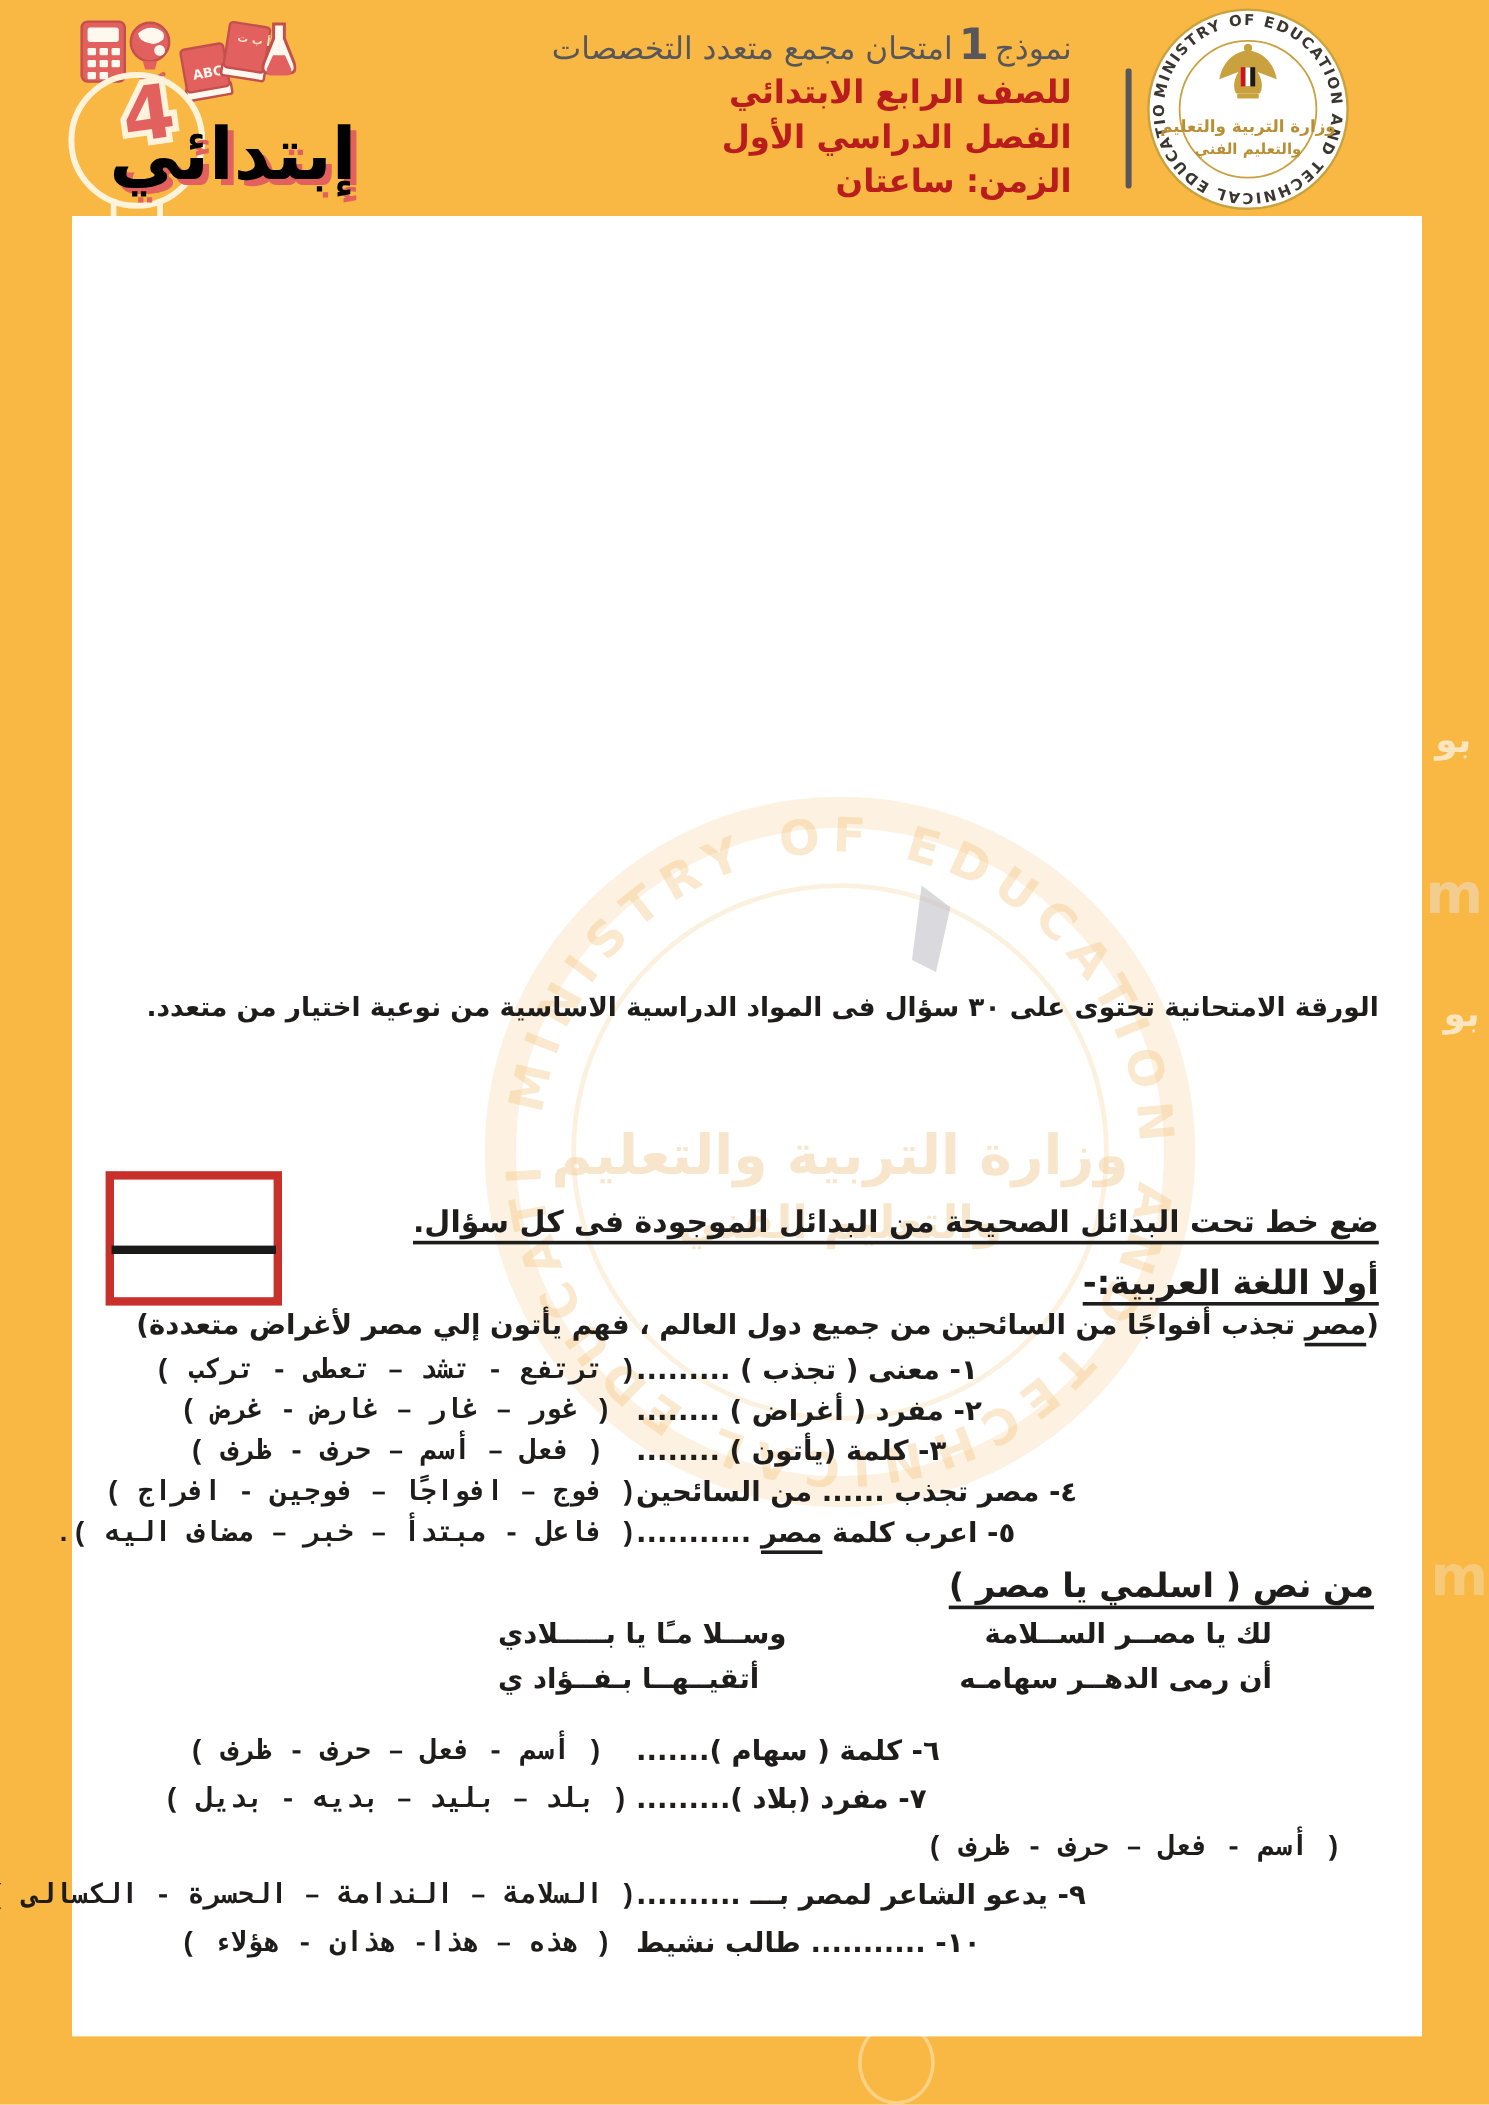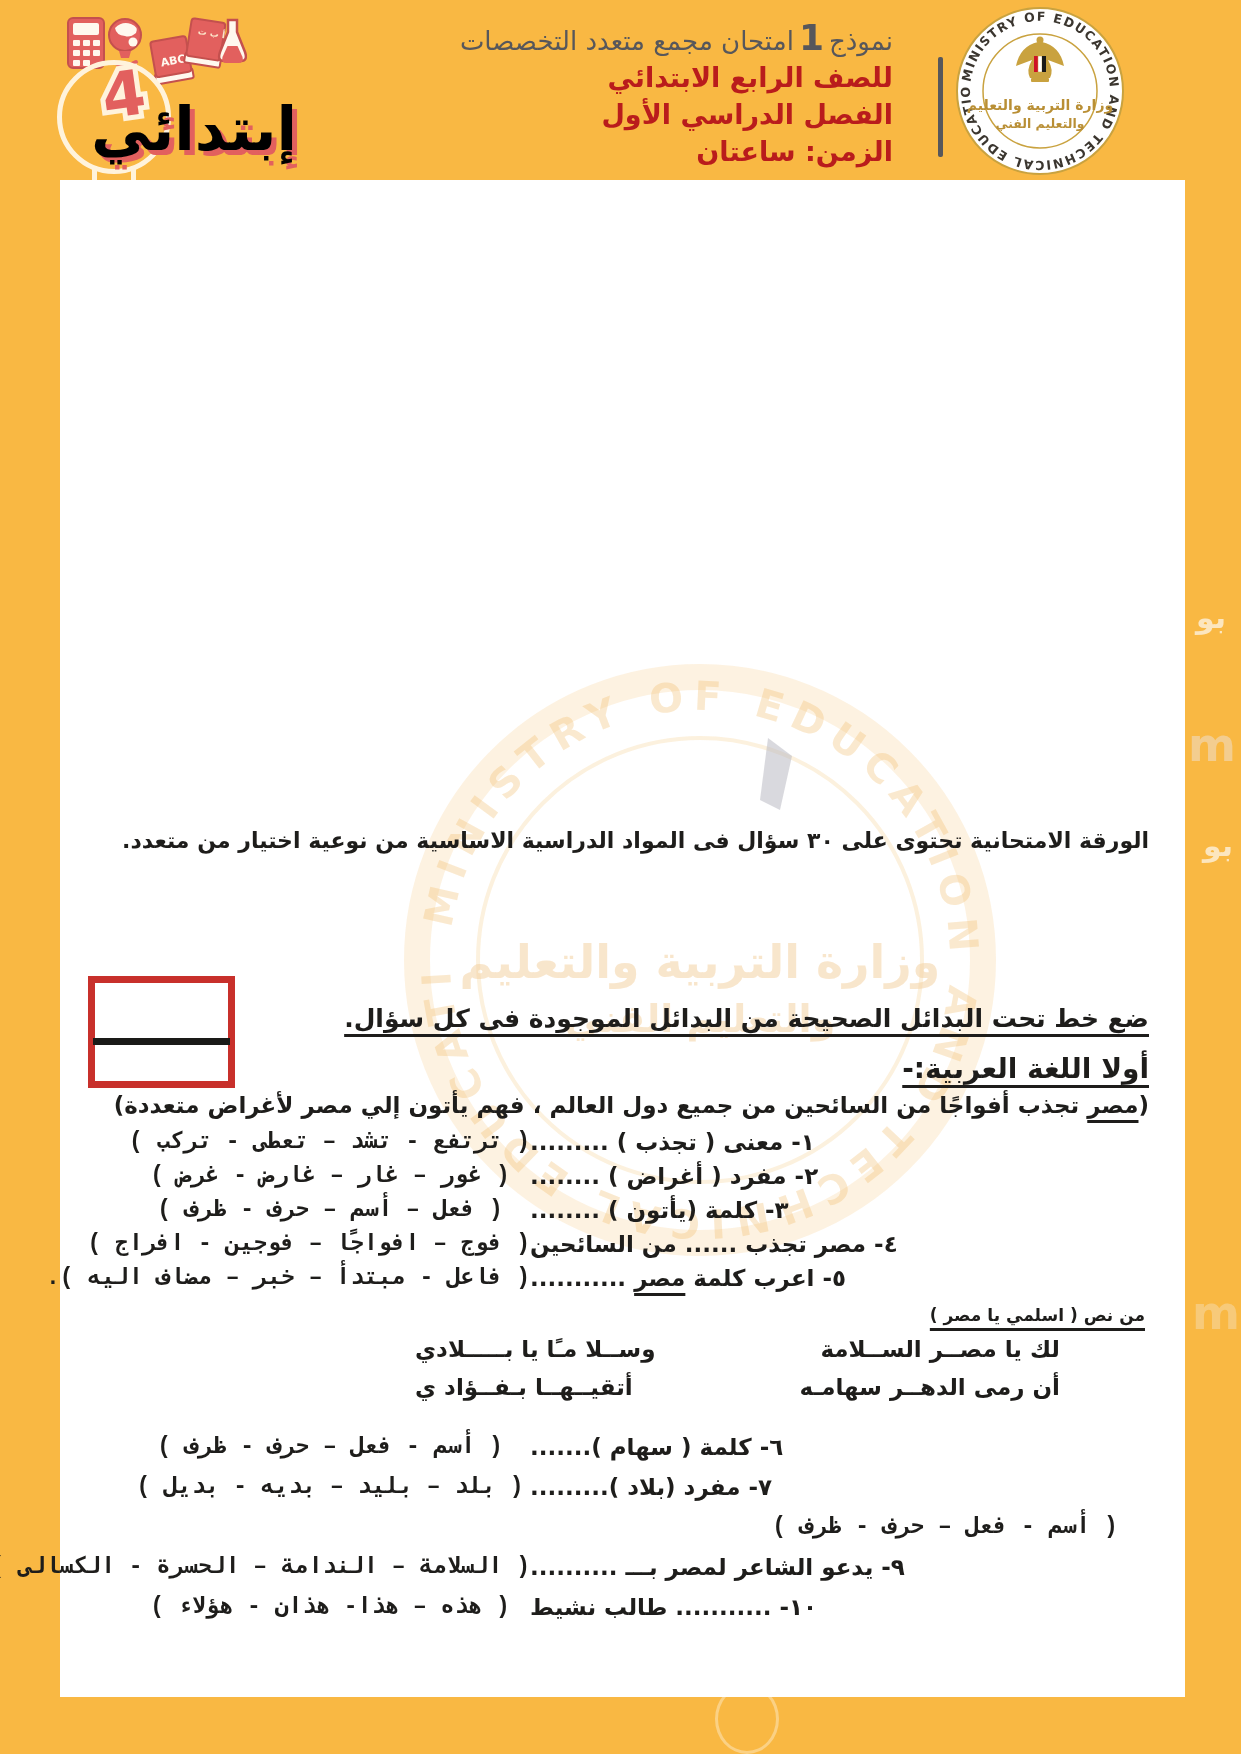--- a/index.html
+++ b/index.html
@@ -26,21 +26,21 @@
   .u{text-decoration:underline;text-decoration-thickness:2.5px;text-underline-offset:7px;}
   .notice{margin:0;padding:48px 36px 0 0;font-size:22px;text-align:right;}
   .instruction{margin:39px 36px 0 0;font-size:25px;text-align:right;}
   .sec-head{margin:19px 36px 0 0;font-size:28px;text-align:right;}
   .passage{margin:7px 36px 0 0;font-size:23px;text-align:right;}
   .qs{margin-top:7px;}
   .q-row{display:flex;direction:rtl;padding:0 40px 0 70px;height:34px;line-height:34px;font-size:23px;}
   .qs2 .q-row{height:40px;line-height:40px;}
   .q-text{flex:1;text-align:left;}
   .q-choices{width:400px;text-align:center;font-family:Liberation Mono, monospace;}
-  .poem-head{margin:10px 40px 0 0;font-size:17px;text-align:right;}
+  .poem-head{margin:10px 40px 0 0;font-size:28px;text-align:right;}
   .poem{margin-top:5px;}
   .poem-row{display:flex;direction:rtl;justify-content:space-between;padding-right:125px;padding-left:355px;height:38px;line-height:38px;font-size:23px;}
   .qs2{margin-top:21px;}
   
   .score-box{position:absolute;border:7px solid #C8302B;background:#fff;}
   .score-box .mid-line{position:absolute;left:-2px;right:-2px;height:7px;background:#1A1A18;}
   .box-ar{left:28px;top:123px;width:133px;height:98px;}
   .box-ar .mid-line{top:56%;}
   
   .wm-center{position:absolute;left:340px;top:480px;width:600px;height:600px;z-index:0;pointer-events:none;}

